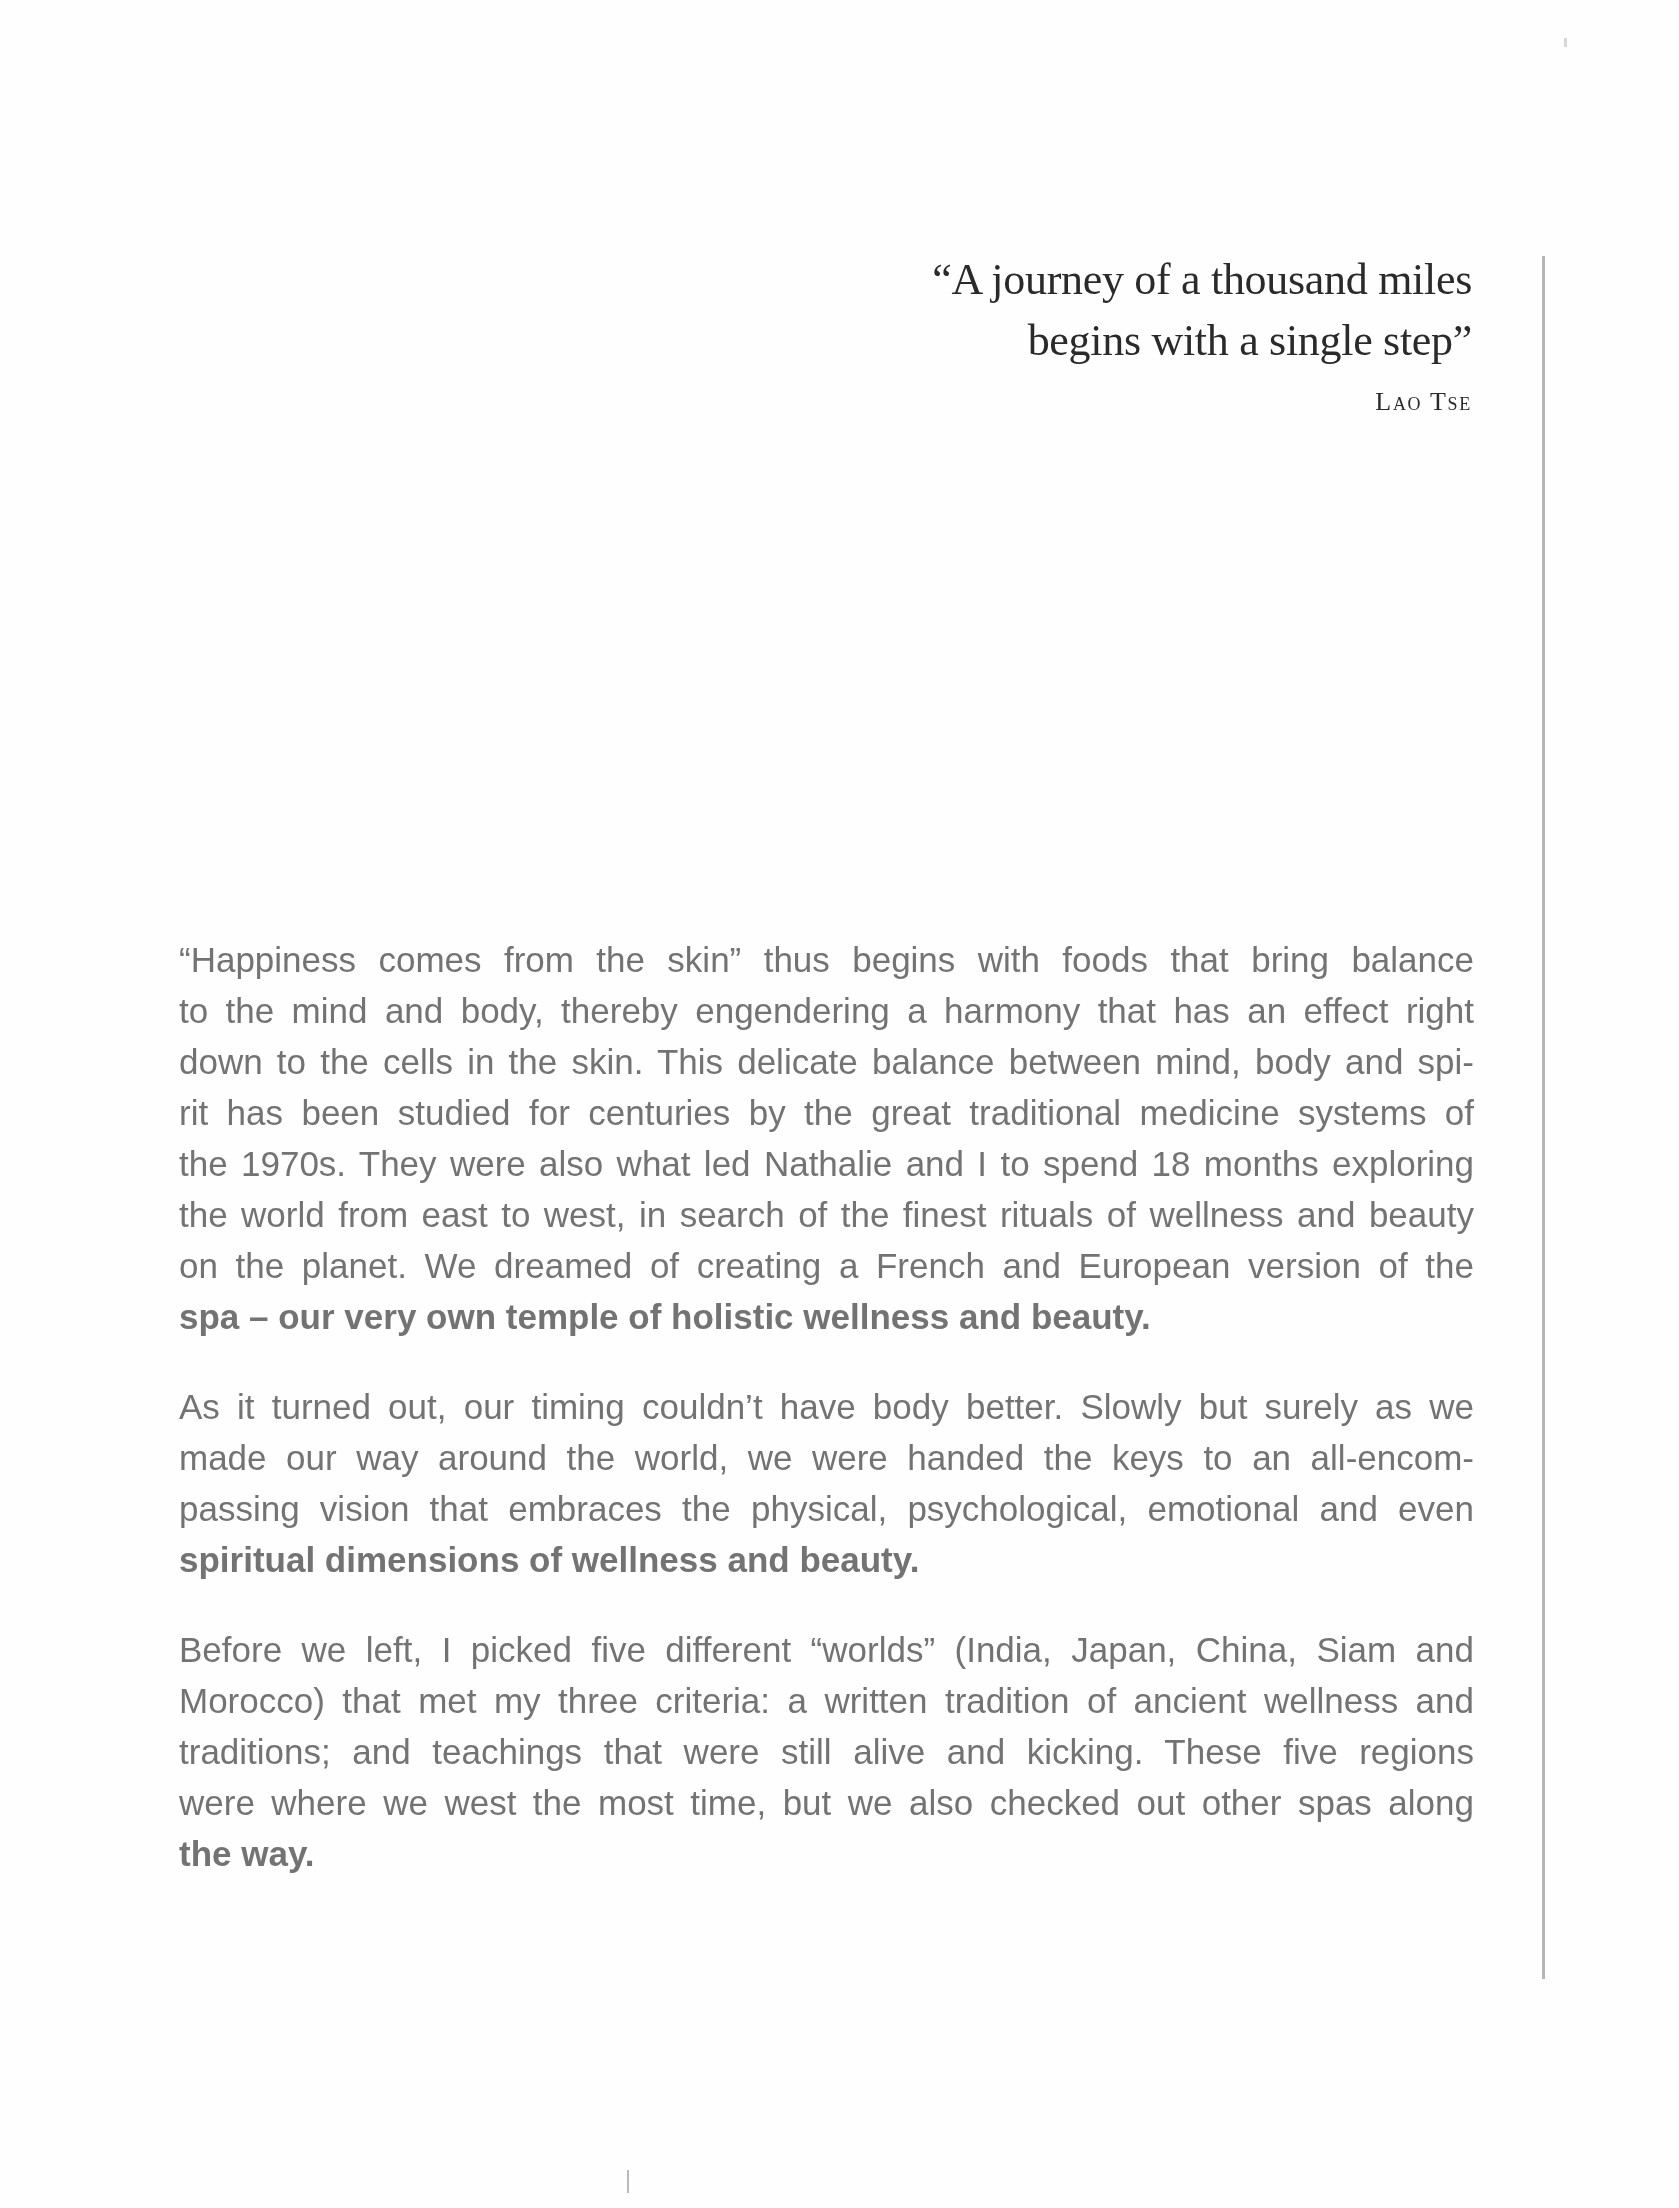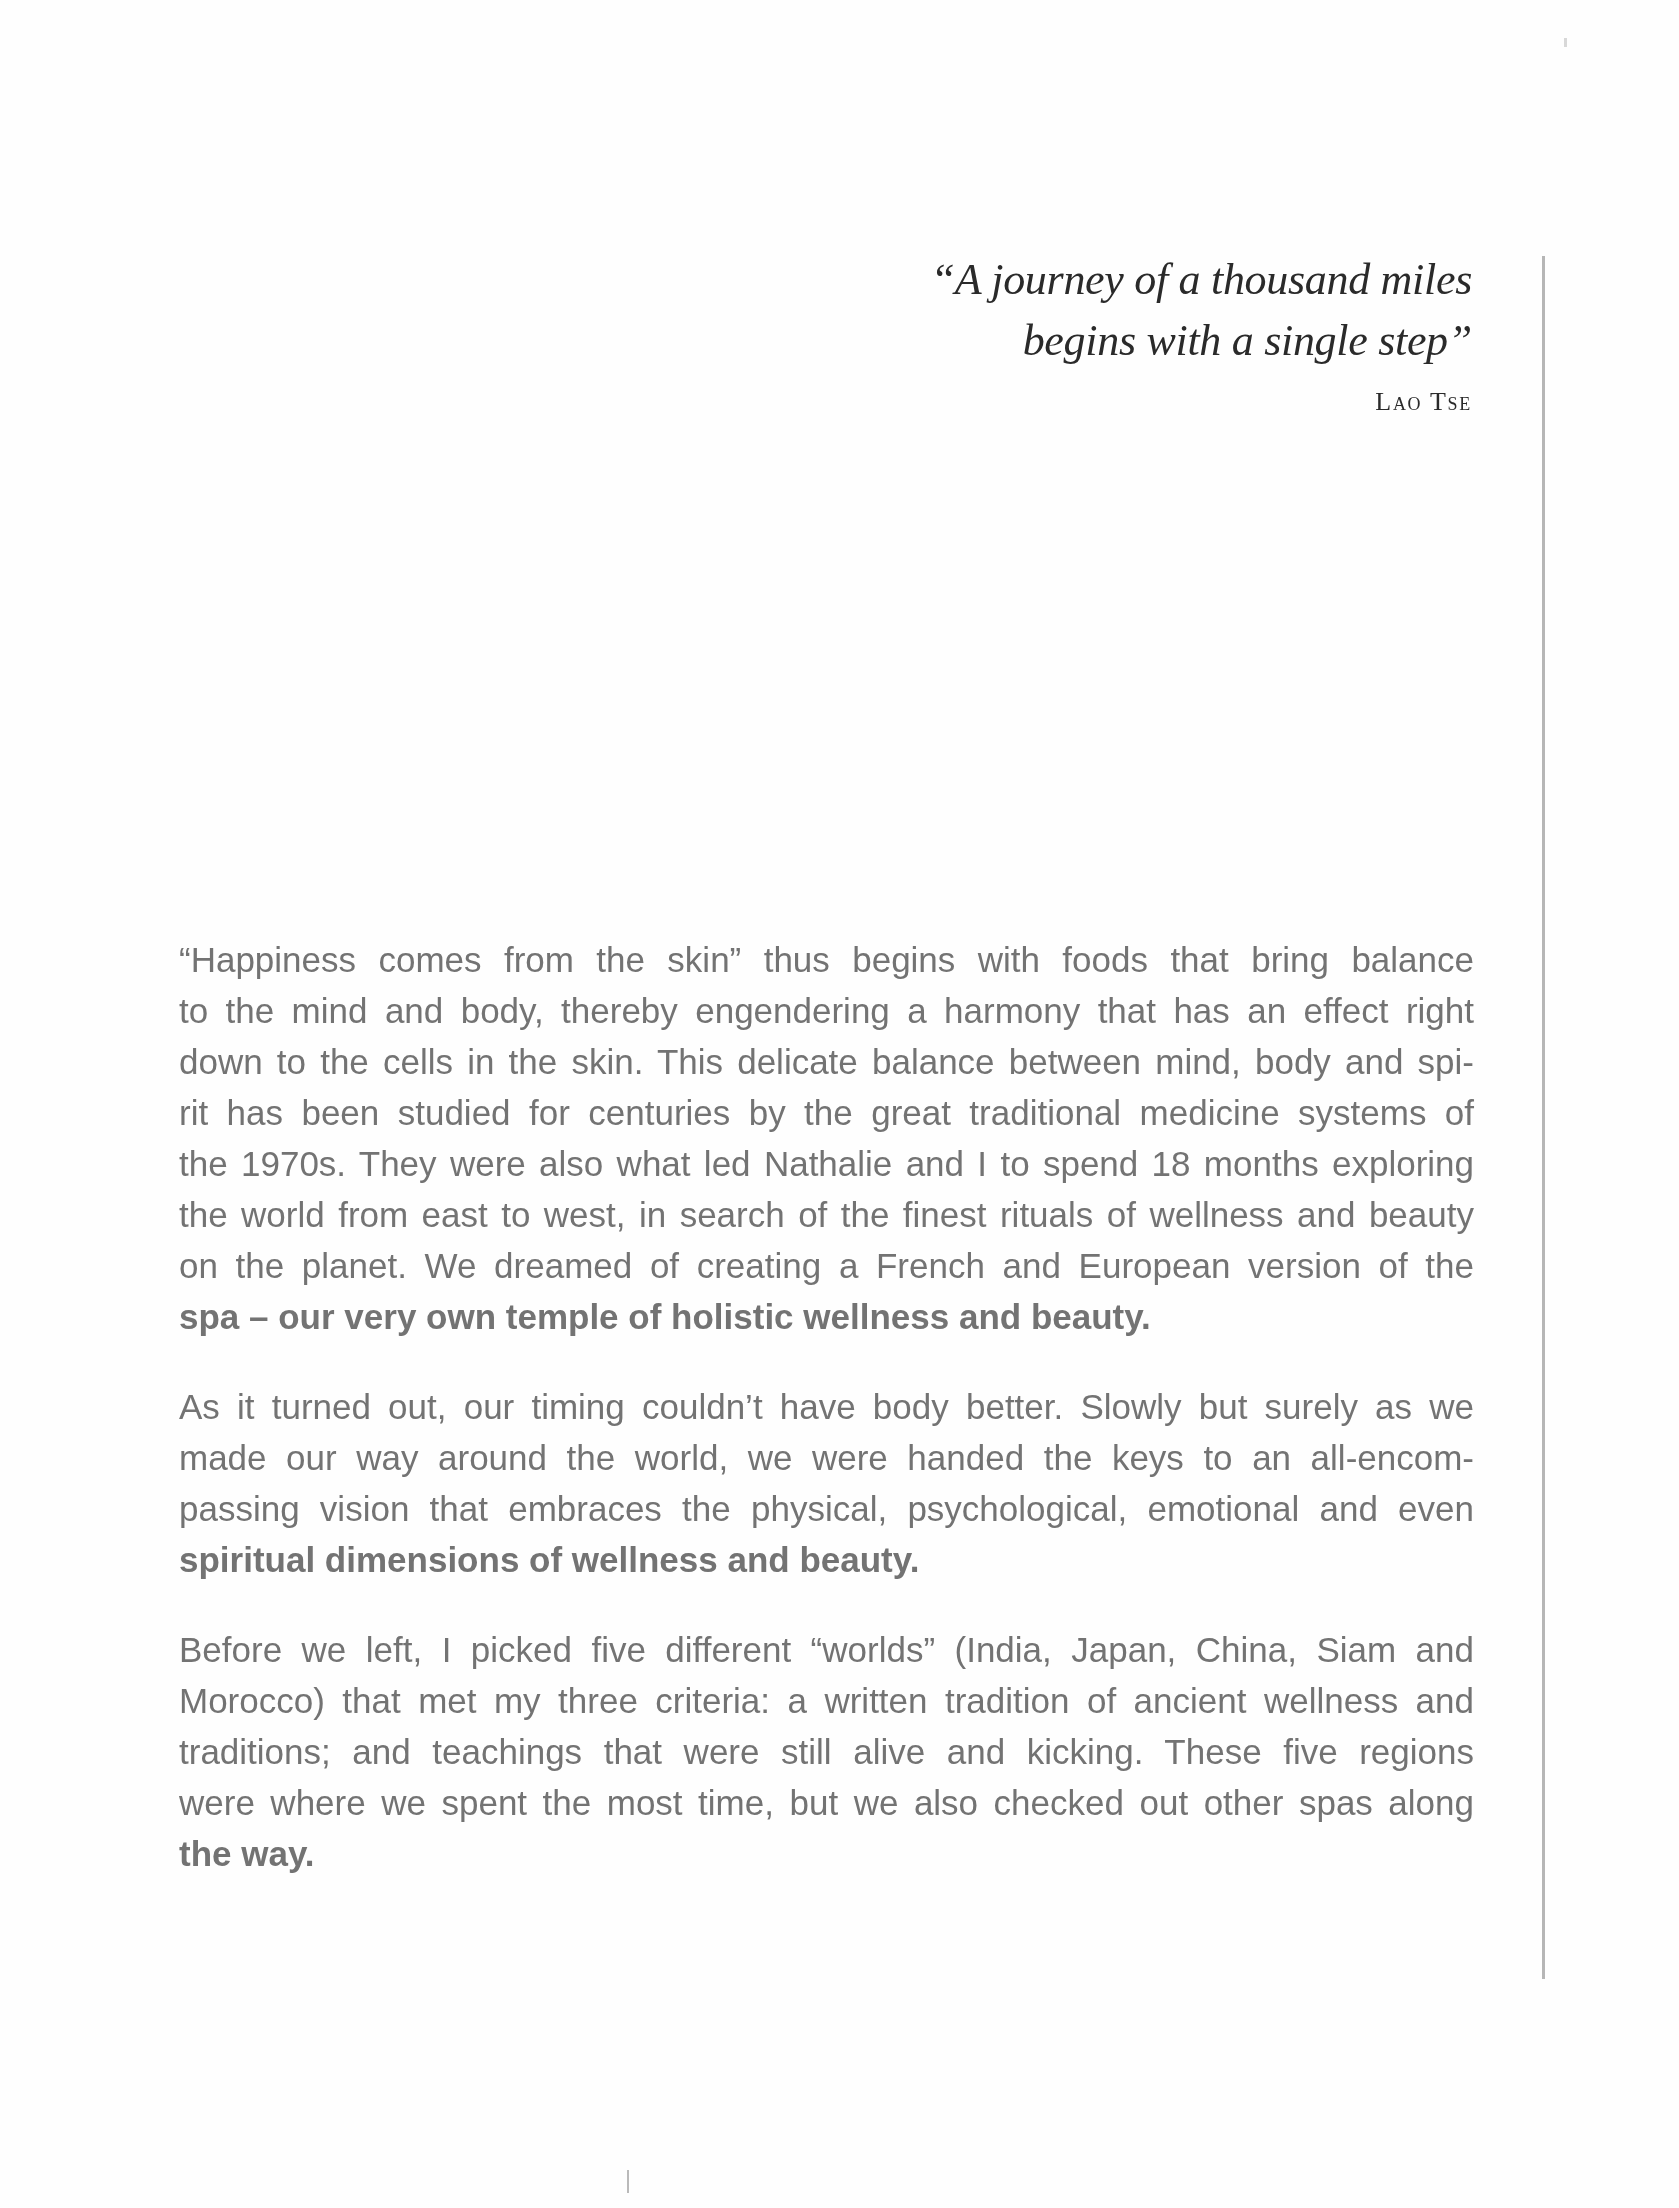--- a/index.html
+++ b/index.html
@@ -24,21 +24,20 @@
     .epigraph {
       position: absolute;
       right: 208px;
       top: 249px;
       width: 782px;
       text-align: right;
       font-family: "Liberation Serif", "DejaVu Serif", serif;
     }
     .epigraph-line {
       display: block;
-      font-style: italic;
       font-size: 44px;
       line-height: 61px;
       color: #2a2a2a;
       white-space: nowrap;
       letter-spacing: -0.3px;
     }
     .epigraph-author {
       display: block;
       margin-top: 13px;
       font-size: 26px;
@@ -134,21 +133,21 @@
       <span class="line">As it turned out, our timing couldn’t have body better. Slowly but surely as we</span>
       <span class="line">made our way around the world, we were handed the keys to an all-encom-</span>
       <span class="line">passing vision that embraces the physical, psychological, emotional and even</span>
       <span class="line last">spiritual dimensions of wellness and beauty.</span>
     </p>
 
     <p class="para">
       <span class="line">Before we left, I picked five different “worlds” (India, Japan, China, Siam and</span>
       <span class="line">Morocco) that met my three criteria: a written tradition of ancient wellness and</span>
       <span class="line">traditions; and teachings that were still alive and kicking. These five regions</span>
-      <span class="line">were where we spent the most time, but we also checked out other spas along</span>
+      <span class="line">were where we west the most time, but we also checked out other spas along</span>
       <span class="line last">the way.</span>
     </p>
 
   </div>
 
   <div class="artifact"></div>
 </div>
 
 
 </body></html>

